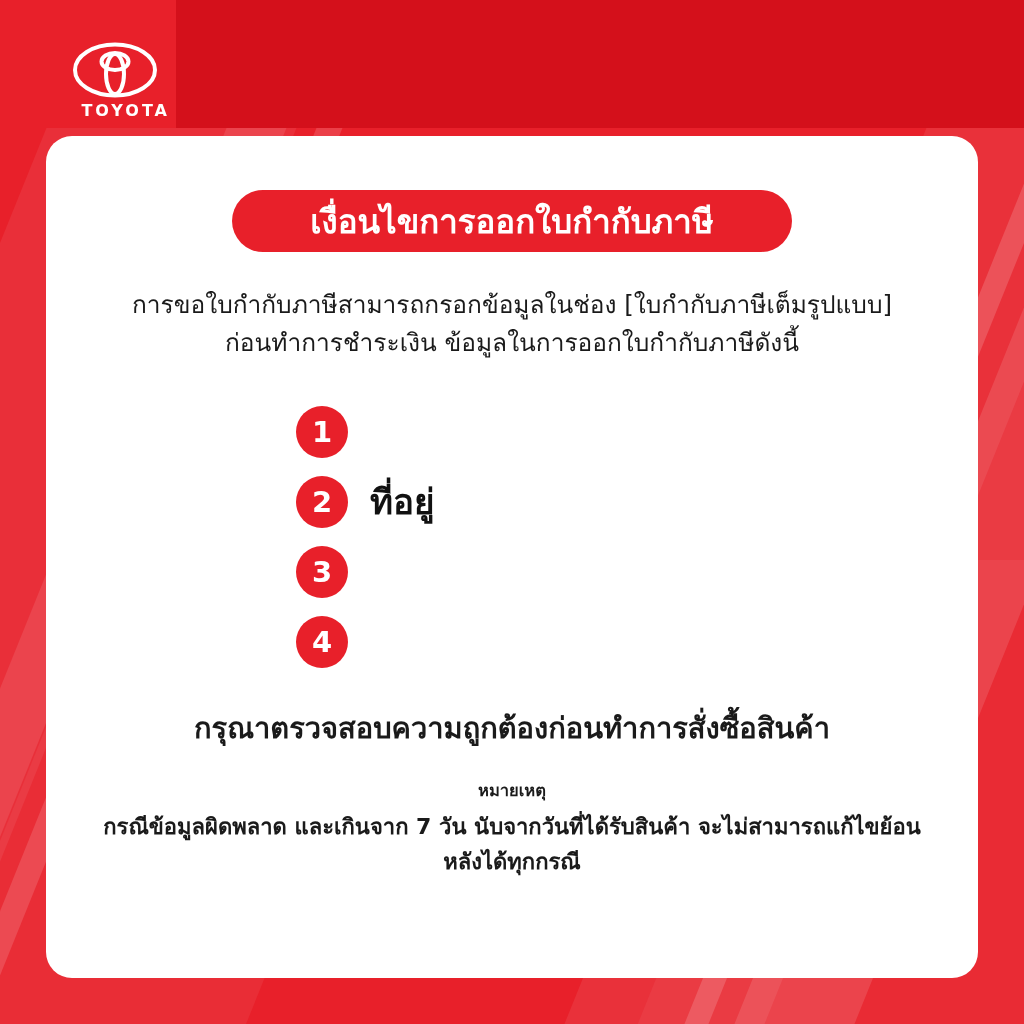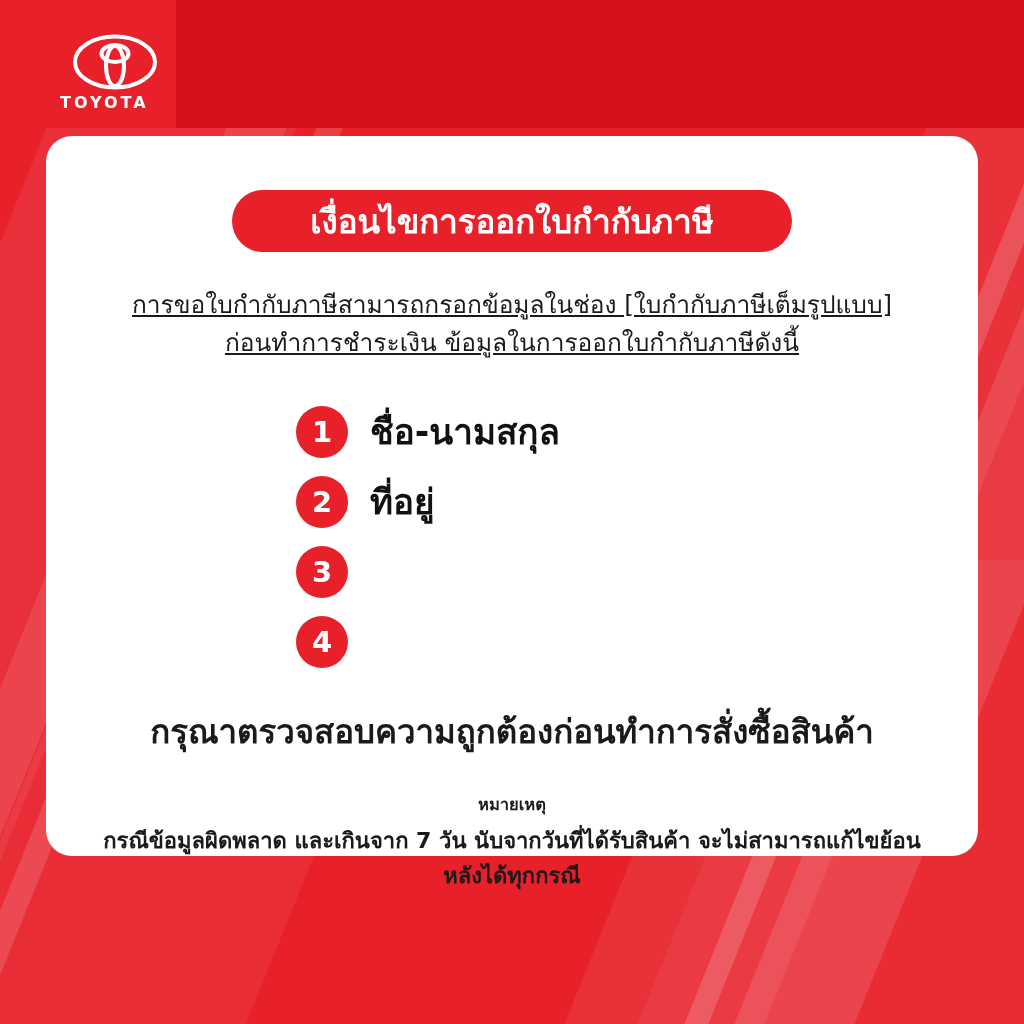--- a/index.html
+++ b/index.html
@@ -47,41 +47,41 @@
     position: absolute;
     left: 0; top: 0;
     width: 176px; height: 128px;
     background: #e8202a;
   }
 
   
   .logo {
     position: absolute;
     left: 60px;
-    top: 34px;
+    top: 42px;
     width: 110px;
-    text-align: left;
+    text-align: right;
     color: #ffffff;
   }
   .logo svg { display: block; margin: 0 auto; }
   .logo-word {
     font-size: 16px;
     letter-spacing: 3px;
     font-weight: bold;
     margin-top: 3px;
     color: #ffffff;
   }
 
   
   .card {
     position: absolute;
     left: 46px;
     top: 136px;
     width: 932px;
-    height: 720px;
+    height: 842px;
     background: #ffffff;
     border-radius: 26px;
     box-sizing: border-box;
     padding: 40px 44px 22px 44px;
   }
 
   .title-pill {
     margin: 14px auto 0 auto;
     background: #e8202a;
     color: #ffffff;
@@ -94,21 +94,20 @@
     font-size: 33px;
     font-weight: bold;
   }
 
   .intro {
     margin-top: 34px;
     text-align: center;
     color: #1a1a1a;
     font-size: 24.5px;
     line-height: 1.55;
-    text-decoration: underline;
   }
   .intro .line { display: block; }
 
   .list {
     margin: 44px 0 0 0;
     padding: 0 0 0 206px;
     list-style: none;
   }
   .list-item {
     display: flex;
@@ -133,28 +132,28 @@
     font-size: 35px;
     font-weight: bold;
     color: #111111;
     line-height: 1.15;
   }
 
   .footer-note {
     margin-top: 38px;
     text-align: center;
     color: #1a1a1a;
-    font-size: 33px;
+    font-size: 29px;
     font-weight: bold;
     line-height: 1.55;
   }
   .footer-note .line { display: block; }
 
   .remark-title {
-    margin-top: 34px;
+    margin-top: 26px;
     text-align: center;
     font-size: 16.5px;
     font-weight: bold;
     color: #1a1a1a;
   }
   .remark-body {
     margin-top: 6px;
     text-align: center;
     font-size: 22px;
     font-weight: bold;
@@ -194,21 +193,20 @@
     <div class="title-pill">เงื่อนไขการออกใบกำกับภาษี</div>
 
     <div class="intro">
       <span class="line">การขอใบกำกับภาษีสามารถกรอกข้อมูลในช่อง [ใบกำกับภาษีเต็มรูปแบบ]</span>
       <span class="line">ก่อนทำการชำระเงิน ข้อมูลในการออกใบกำกับภาษีดังนี้</span>
     </div>
 
     <ul class="list">
       <li class="list-item">
         <span class="bullet-num">1</span>
-        <span class="item-label">ชื่อ-นามสกุล</span>
       </li>
       <li class="list-item">
         <span class="bullet-num">2</span>
         <span class="item-label">ที่อยู่</span>
       </li>
       <li class="list-item">
         <span class="bullet-num">3</span>
       </li>
       <li class="list-item">
         <span class="bullet-num">4</span>

